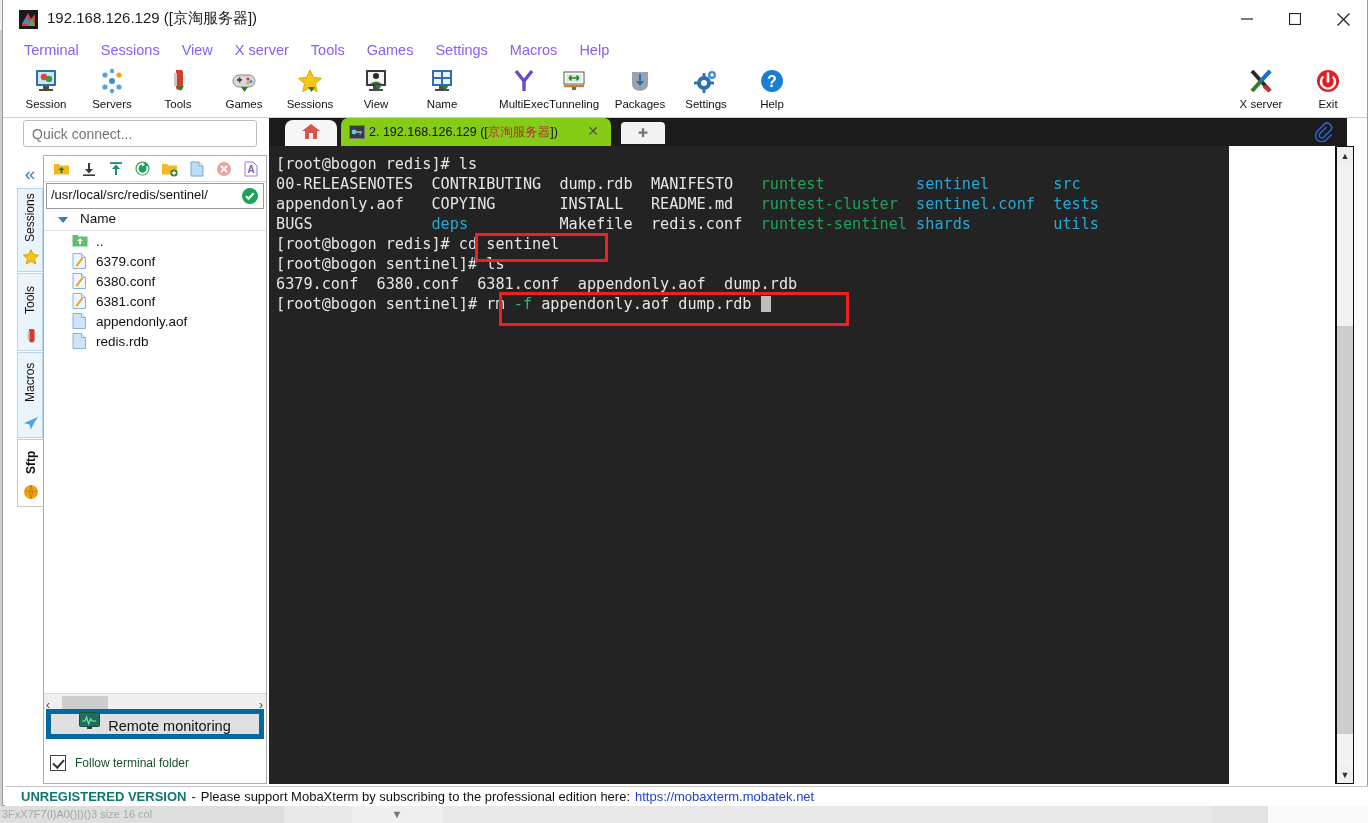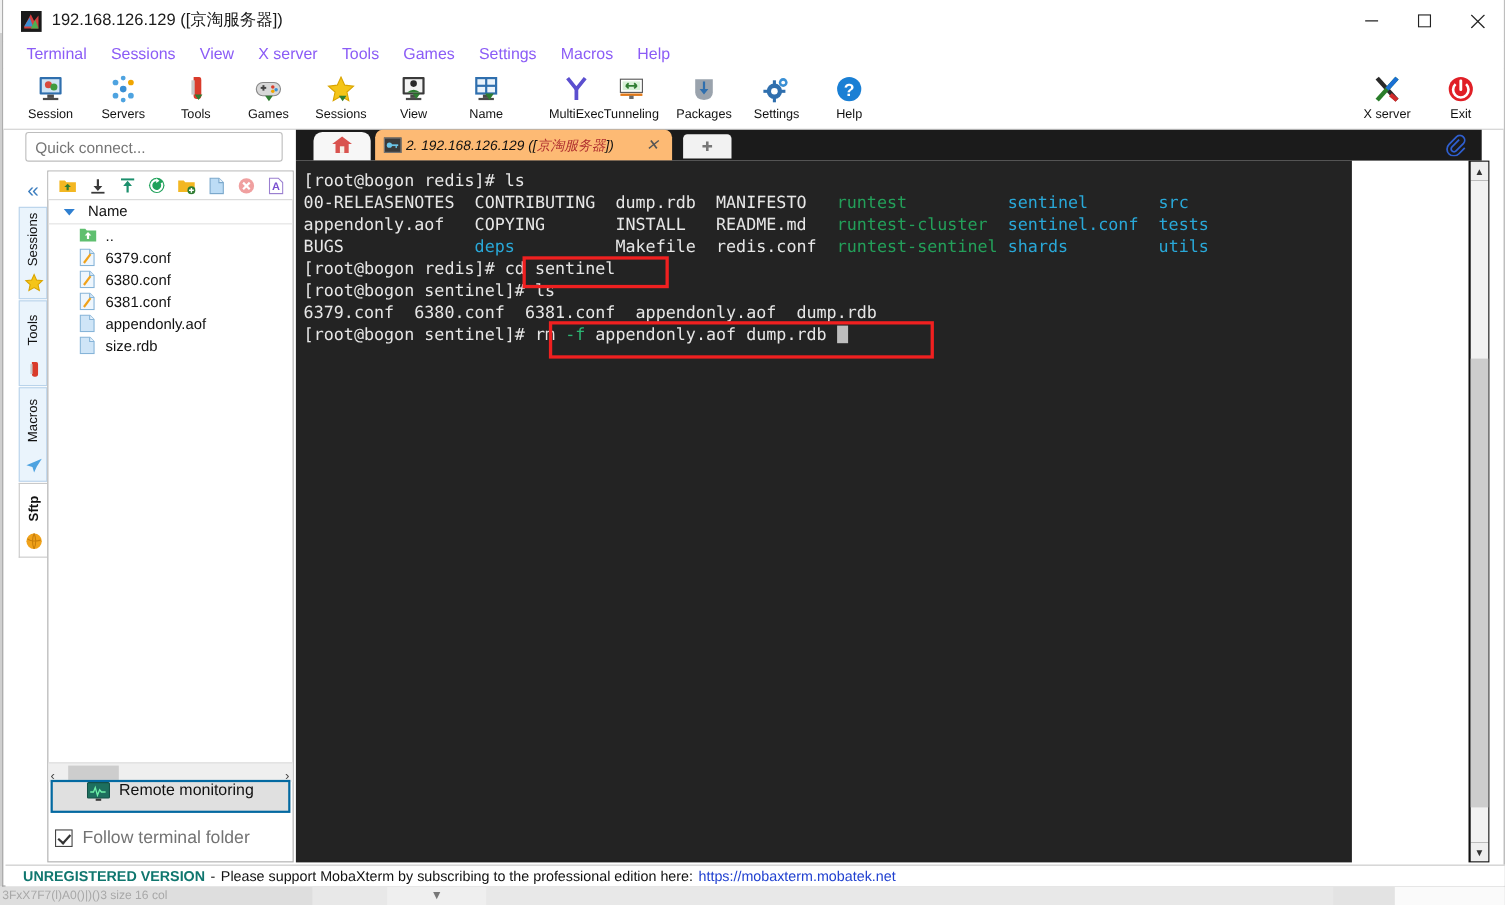--- a/index.html
+++ b/index.html
@@ -71,35 +71,35 @@
   .fp-head .arr { position:absolute; left:14px; top:8px; width:0;height:0;border-left:5px solid transparent;border-right:5px solid transparent;border-top:6px solid #2f7fd0; }
   .fp-head .nm { position:absolute; left:36px; top:2px; font-size:13.5px; color:#111; }
   .fp-list { position:relative; height:440px; overflow:hidden; }
   .frow { position:relative; height:20px; padding-left:30px; display:flex; align-items:center; cursor:default; }
   .frow .fi { position:absolute; left:28px; top:2px; width:16px; height:16px; }
   .frow .fn { margin-left:22px; font-size:13.5px; color:#111; }
   .fp-scroll { position:absolute; left:0; bottom:72px; width:222px; height:18px; background:#efefef; border-top:1px solid #dcdcdc; }
   .fp-scroll .sl { position:absolute; left:2px; top:4px; font-size:12px; color:#444; }
   .fp-scroll .sr { position:absolute; right:3px; top:4px; font-size:12px; color:#444; }
   .fp-scroll .thumb { position:absolute; left:18px; top:2px; width:46px; height:14px; background:#cdcdcd; }
-  .fp-rm { position:absolute; left:2px; bottom:44px; width:218px; height:30px; background:#e0e0e0; border:2px solid #0369a1;
-     display:flex; align-items:flex-start; justify-content:center; gap:8px; cursor:default;}
+  .fp-rm { position:absolute; left:2px; bottom:44px; width:218px; height:30px; background:#e0e0e0; border:5px solid #0369a1;
+     display:flex; align-items:flex-end; justify-content:center; gap:8px; cursor:default;}
   .fp-rm .lab { font-size:14.5px; color:#111; }
   .fp-chk { position:absolute; left:6px; bottom:12px; display:flex; align-items:center; gap:9px; }
   .fp-chk .box { width:16px; height:16px; border:1px solid #444; background:#fff; position:relative; }
   .fp-chk .box:after { content:""; position:absolute; left:4px; top:1px; width:5px; height:9px;
      border:solid #333; border-width:0 2px 2px 0; transform:rotate(42deg); }
-  .fp-chk .lab { font-size:16px; color:#737373; }
+  .fp-chk .lab { font-size:12px; color:#14532d; }
 
   
   .tabbar { position:absolute; left:266px; top:118px; width:1078px; height:28px; background:#1b1b1b; }
   .tab-home { position:absolute; left:16px; top:2px; width:52px; height:26px; background:#f7f7f7;
     border-radius:8px 8px 0 0; display:flex; align-items:center; justify-content:center; cursor:default;}
-  .tab-act { position:absolute; left:72px; top:0px; width:270px; height:28px; background:#fdba74;
-    border-radius:7px 7px 0 0; display:flex; align-items:center; padding-left:8px; cursor:default;font-style:italic;}
+  .tab-act { position:absolute; left:72px; top:0px; width:270px; height:28px; background:#84cc16;
+    border-radius:7px 7px 0 0; display:flex; align-items:center; padding-left:8px; cursor:default;}
   .tab-act .tico { width:16px; height:14px; background:#3a3a3a; border:1px solid #777; display:flex;align-items:center;justify-content:center; margin-right:4px;}
   .tab-act .ttxt { font-size:12.5px; color:#111; white-space:nowrap; }
   .tab-act .ttxt .cjk { color:#b03030; }
   .tab-act .tclose { position:absolute; right:12px; top:5px; font-size:14px; color:#555; }
   .tab-new { position:absolute; left:352px; top:4px; width:44px; height:22px; background:#f2f2f2;
     border-radius:4px 4px 0 0; display:flex; align-items:center; justify-content:center; color:#777; font-size:12px; cursor:default;}
   .clip { position:absolute; right:14px; top:4px; width:20px; height:20px; }
 
   
   .term { position:absolute; left:266px; top:146px; width:960px; height:638px; background:#232323; overflow:hidden; }
@@ -471,20 +471,29 @@
             </svg>
         </div>
         <div class="ticon">
           <svg width="14" height="16" viewBox="0 0 14 16">
               <path d="M1 1 h8 l4 4 v10 H1 z" fill="#fff" stroke="#9a7fd0"></path>
               <text x="7" y="12" font-size="10" font-weight="bold" fill="#7a4fd0" text-anchor="middle" font-family="Liberation Sans">A</text>
             </svg>
         </div>
       </div>
 
+      <div class="fp-path">
+        <div class="ptxt">/usr/local/src/redis/sentinel/</div>
+        <div class="pok">
+          <svg width="18" height="18" viewBox="0 0 18 18">
+              <circle cx="9" cy="9" r="8" fill="#1fa15a"></circle>
+              <path d="M5 9.2 l2.6 2.6 l5 -5.6" stroke="#fff" stroke-width="2.1" fill="none"></path>
+            </svg>
+        </div>
+      </div>
 
       <div class="fp-head">
         <div class="arr"></div>
         <div class="nm">Name</div>
       </div>
 
       <div class="fp-list">
         <div class="frow">
           <div class="fi">
             <svg width="16" height="15" viewBox="0 0 16 15">
@@ -533,21 +542,21 @@
           </div>
           <div class="fn">appendonly.aof</div>
         </div>
         <div class="frow">
           <div class="fi">
             <svg width="15" height="16" viewBox="0 0 15 16">
                 <path d="M1 0.5 h8.5 l4 4 v11 H1 z" fill="#cfe5f7" stroke="#86b4d8"></path>
                 <path d="M9.5 0.5 v4 h4" fill="#e9f3fc" stroke="#86b4d8"></path>
               </svg>
           </div>
-          <div class="fn">size.rdb</div>
+          <div class="fn">redis.rdb</div>
         </div>
       </div>
 
       <div class="fp-scroll">
         <div class="sl">‹</div>
         <div class="thumb"></div>
         <div class="sr">›</div>
       </div>
 
       <div class="fp-rm">

